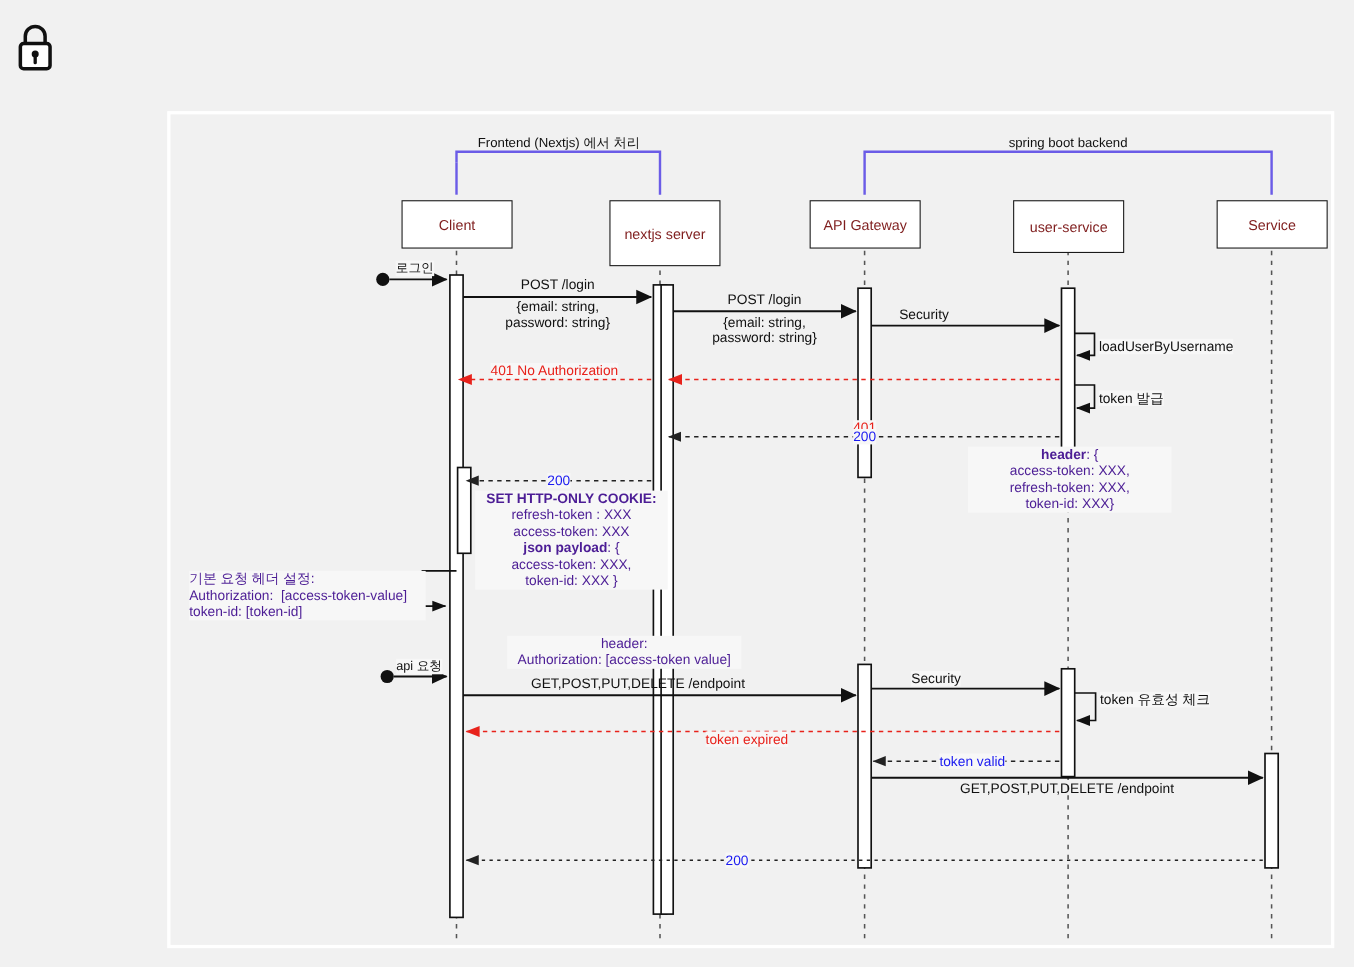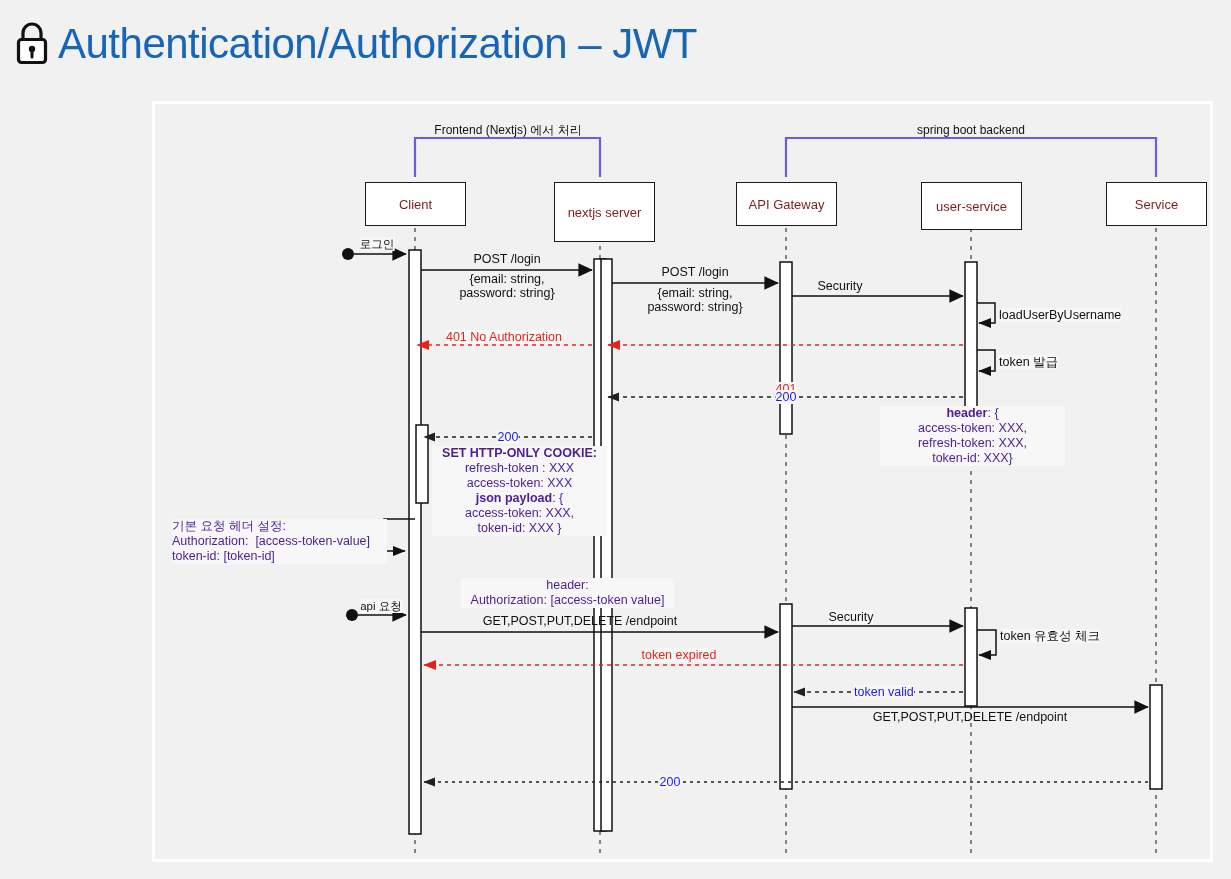--- a/index.html
+++ b/index.html
@@ -57,21 +57,20 @@
 
 <div id="page-title-row">
   <span>
     <svg id="lock-icon" width="40" height="48" viewBox="0 0 40 48">
       <path d="M11 20 L11 13 A9 9 0 0 1 29 13 L29 20" fill="none" stroke="#111" stroke-width="3.2"></path>
       <rect x="6.5" y="19.5" width="27" height="23" rx="3" fill="#fff" stroke="#111" stroke-width="3.2"></rect>
       <circle cx="20" cy="29" r="3.2" fill="#111"></circle>
       <path d="M20 30.5 L20 37" stroke="#111" stroke-width="3" stroke-linecap="round"></path>
     </svg>
   </span>
-  <span id="page-title">Authentication/Authorization – JWT</span>
 </div>
 
 <div id="diagram-frame"></div>
 
 <svg id="diagram-canvas">
   <defs>
     <marker id="ah-b" markerWidth="9" markerHeight="9" refX="8" refY="4.5" orient="auto">
       <path d="M0,0.6 L8.5,4.5 L0,8.4 z" fill="#111"></path>
     </marker>
     <marker id="ah-bl" markerWidth="9" markerHeight="9" refX="8" refY="4.5" orient="auto">
@@ -202,17 +201,17 @@
 token-id: [token-id]</div>
 
 <div class="lbl ctr bg small" style="left:381px;top:599px;">api 요청</div>
 <div class="note" style="left:461px;top:578px;width:213px;text-align:center;">header:
 Authorization: [access-token value]</div>
 <div class="lbl ctr" style="left:580px;top:614px;">GET,POST,PUT,DELETE /endpoint</div>
 
 <div class="lbl ctr bg" style="left:851px;top:610px;">Security</div>
 <div class="lbl bg" style="left:1000px;top:629px;">token 유효성 체크</div>
 
-<div class="lbl ctr bg red" style="left:679px;top:648px;">token expired</div>
+<div class="lbl ctr bg red" style="left:679px;top:665px;">token expired</div>
 <div class="lbl bg blue" style="left:841px;top:685px;margin-left:13px;">token valid</div>
 <div class="lbl ctr" style="left:970px;top:710px;">GET,POST,PUT,DELETE /endpoint</div>
 
 <div class="lbl ctr bg blue" style="left:670px;top:775px;">200</div>
 
 </body></html>

